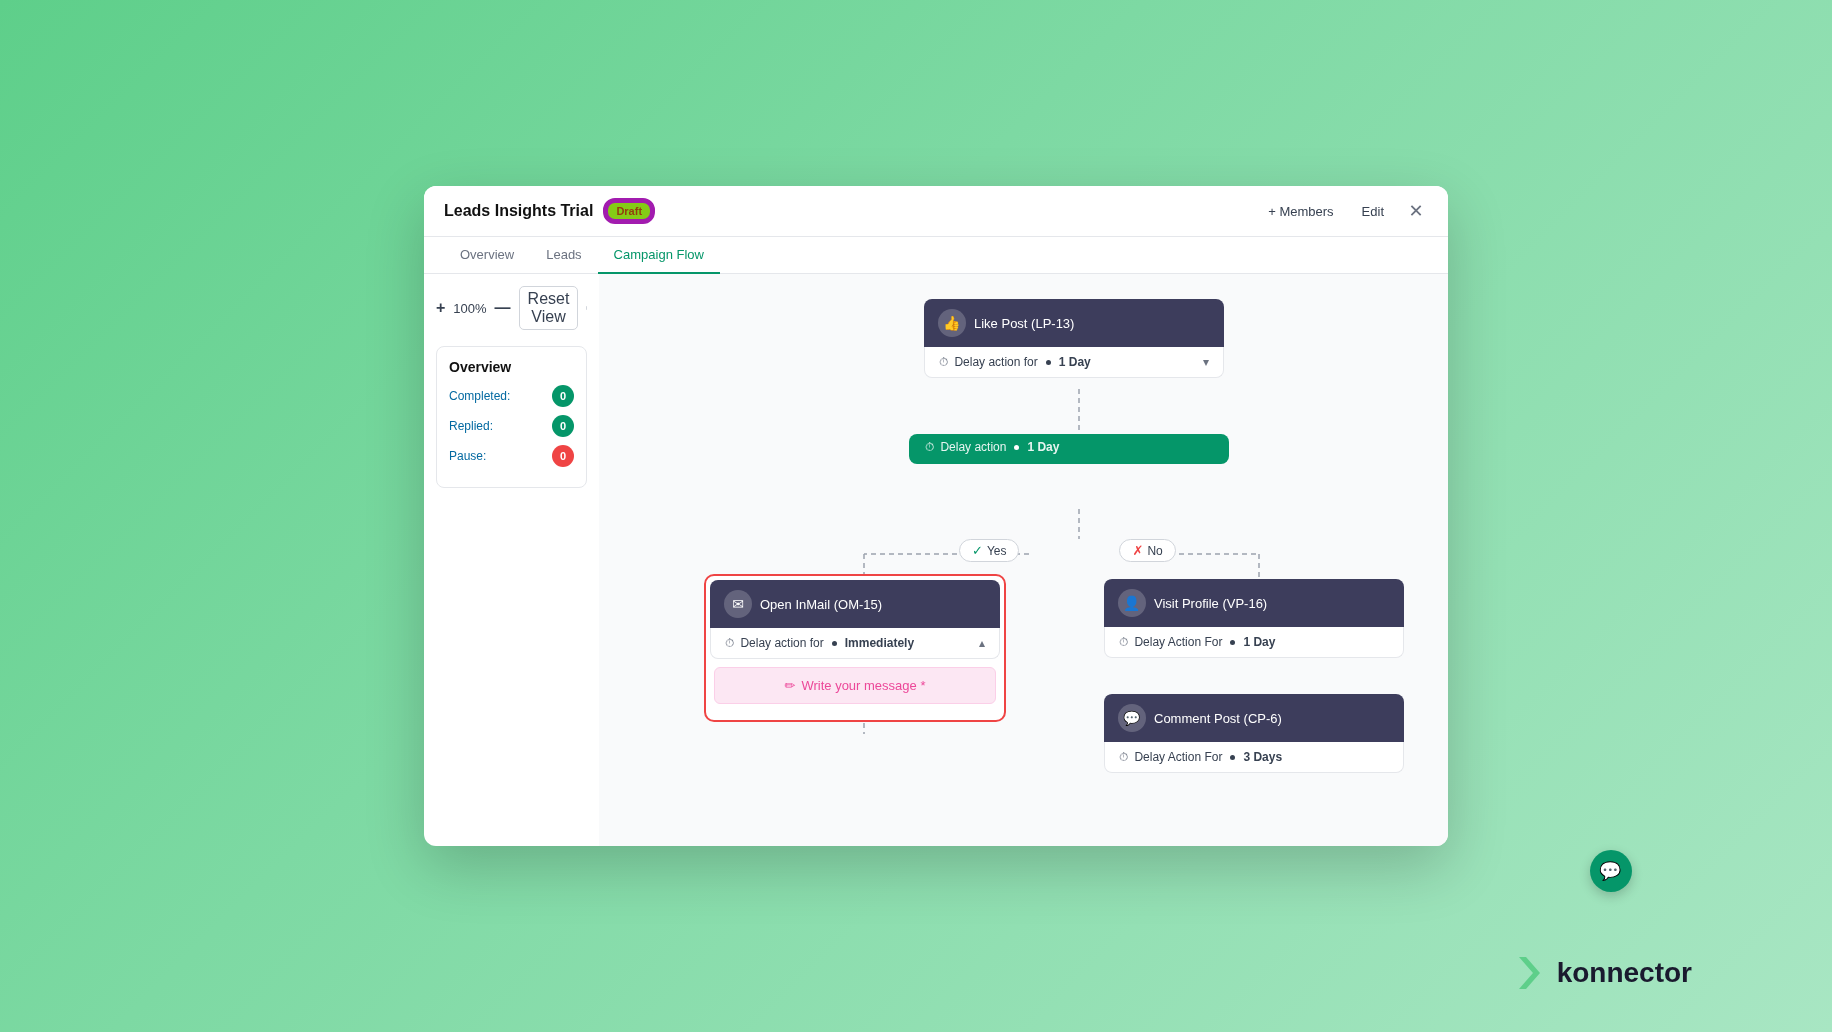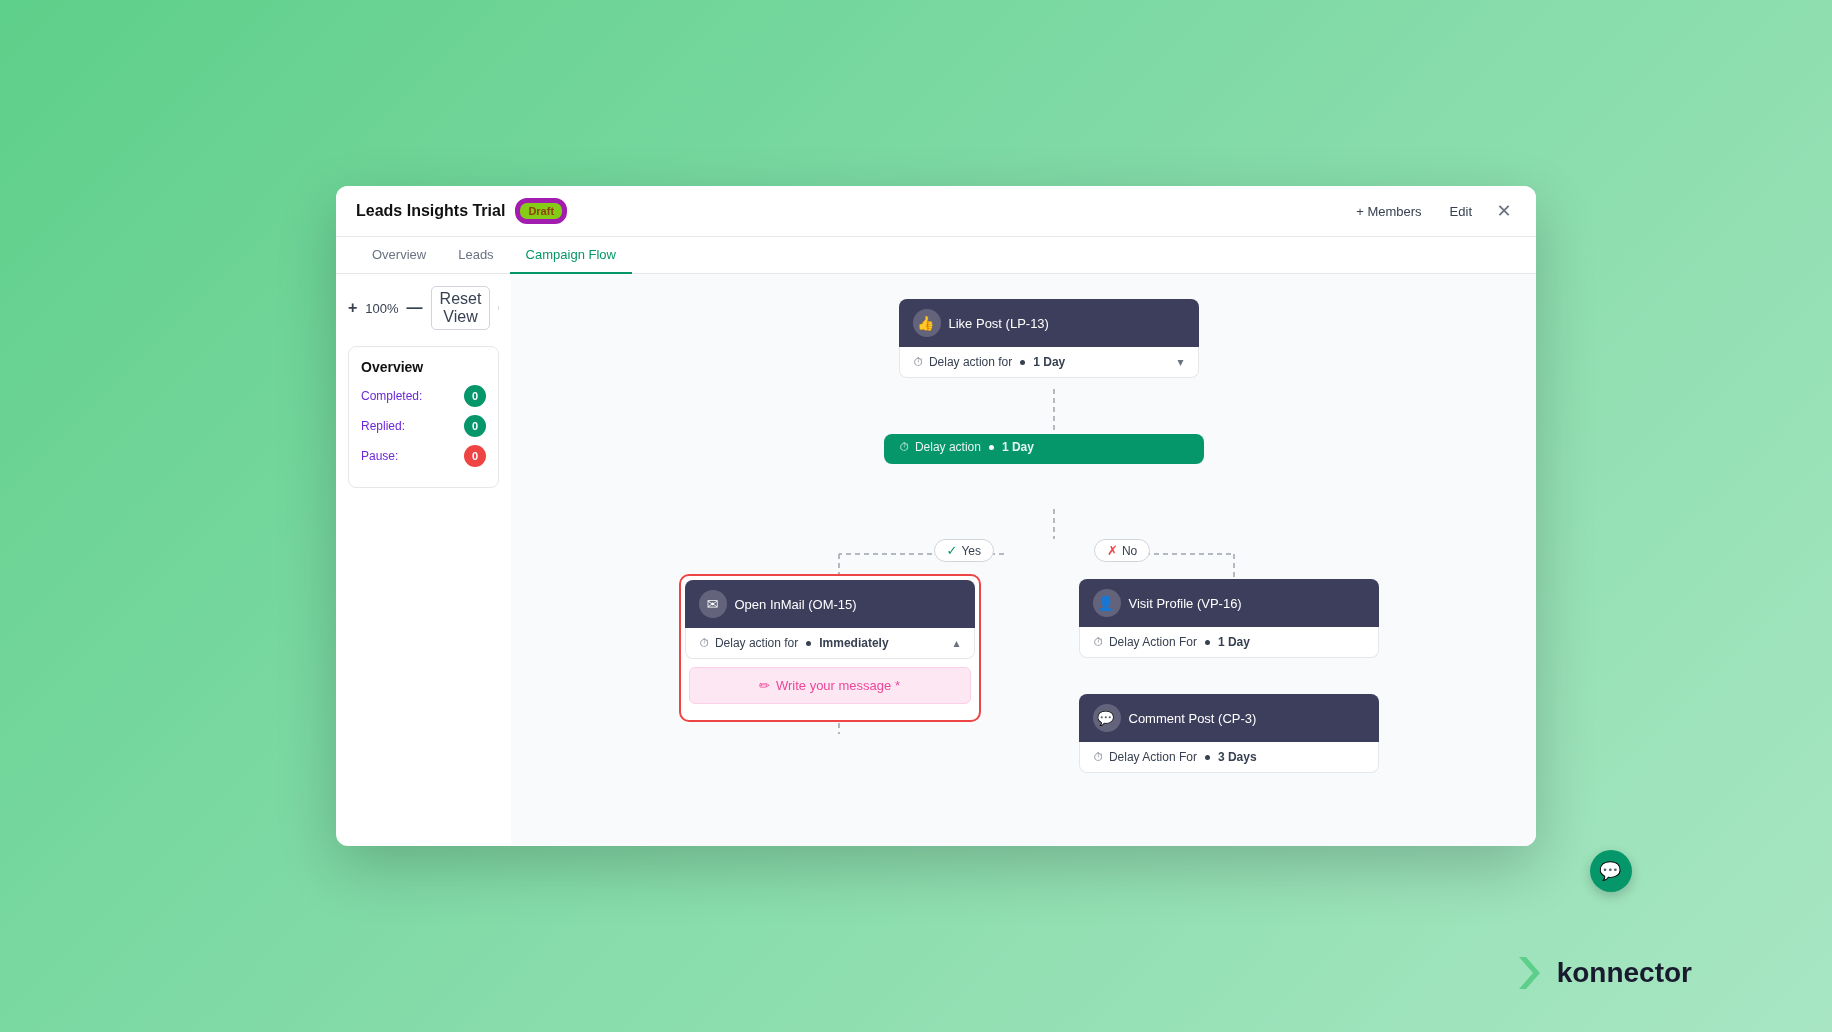--- a/index.html
+++ b/index.html
@@ -7,21 +7,21 @@
       width: 1832px;
       height: 1032px;
       background: linear-gradient(135deg, #5ecf8a 0%, #7dd9a3 40%, #a8e6c3 100%);
       display: flex;
       align-items: center;
       justify-content: center;
       font-family: -apple-system, BlinkMacSystemFont, 'Segoe UI', sans-serif;
       overflow: hidden;
     }
     .main-window {
-      width: 1200px;
+      width: 1024px;
       height: 660px;
       background: #fff;
       border-radius: 12px;
       box-shadow: 0 20px 60px rgba(0,0,0,0.2);
       display: flex;
       flex-direction: column;
       overflow: hidden;
       position: relative;
       margin-left: 40px;
     }
@@ -164,21 +164,21 @@
       margin-bottom: 10px;
     }
     .overview-row {
       display: flex;
       align-items: center;
       justify-content: space-between;
       margin-bottom: 8px;
     }
     .overview-label {
       font-size: 12px;
-      color: #6d28d9;
+      color: #0369a1;
     }
     .badge-green {
       background: #059669;
       color: #fff;
       font-size: 11px;
       font-weight: 600;
       width: 22px;
       height: 22px;
       border-radius: 50%;
       display: flex;
@@ -524,21 +524,21 @@
             <span class="delay-icon">⏱</span>
             <span class="delay-text">Delay Action For</span>
             <span class="dot-sep"></span>
             <span class="delay-value">1 Day</span>
           </div>
         </div>
 
         <div class="node node-wide" style="left:505px; top:410px;">
           <div class="node-header">
             <div class="node-icon">💬</div>
-            <span class="node-title">Comment Post (CP-3)</span>
+            <span class="node-title">Comment Post (CP-6)</span>
           </div>
           <div class="node-footer">
             <span class="delay-icon">⏱</span>
             <span class="delay-text">Delay Action For</span>
             <span class="dot-sep"></span>
             <span class="delay-value">3 Days</span>
           </div>
         </div>
 
       </div>

